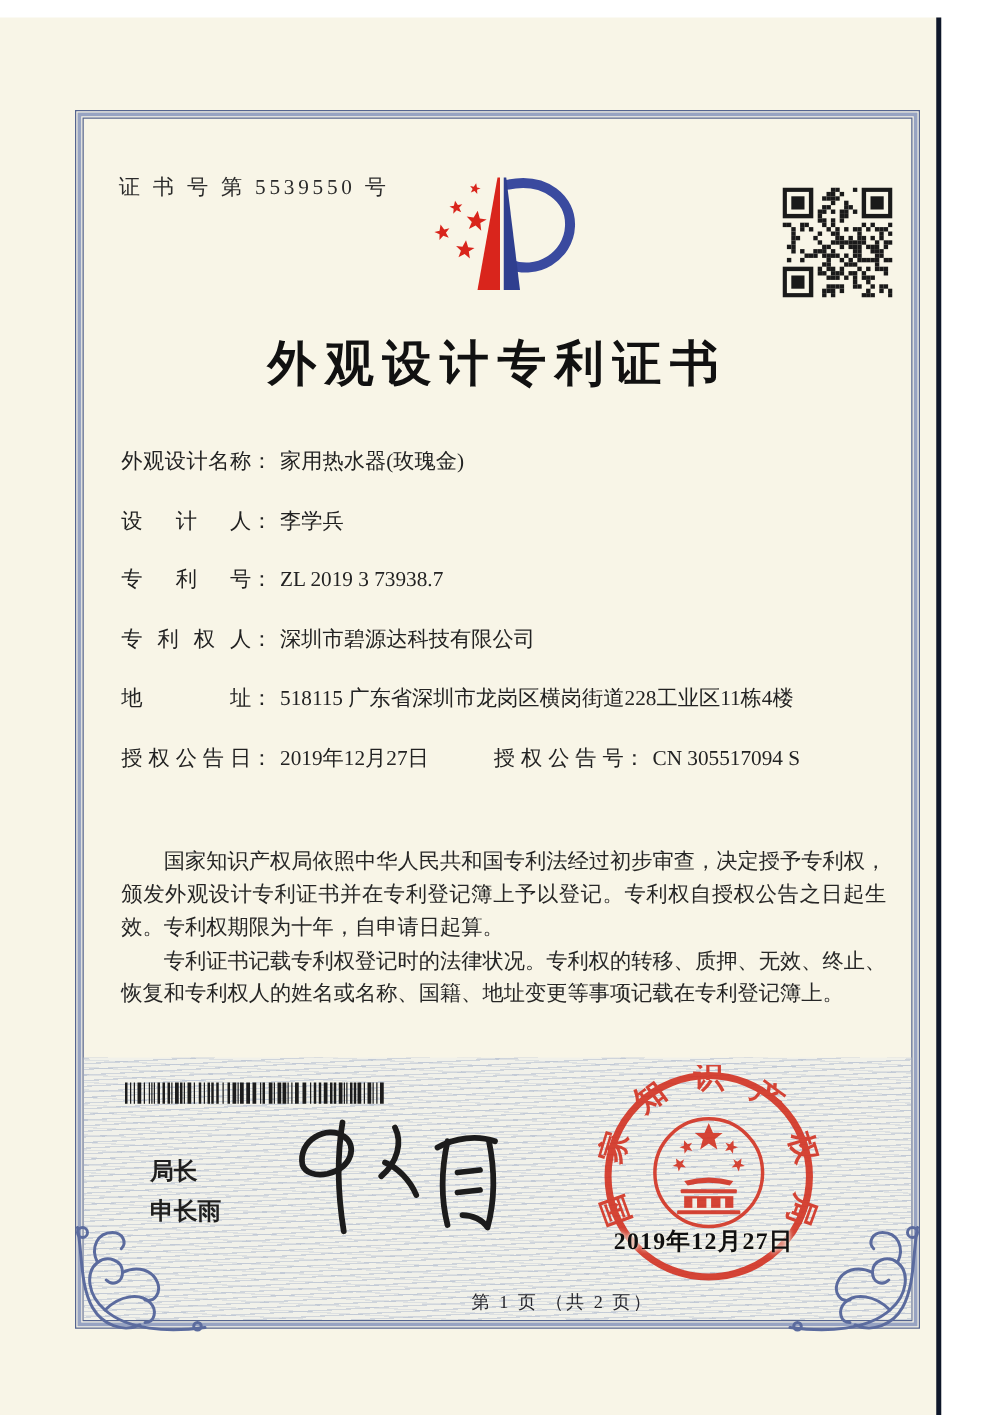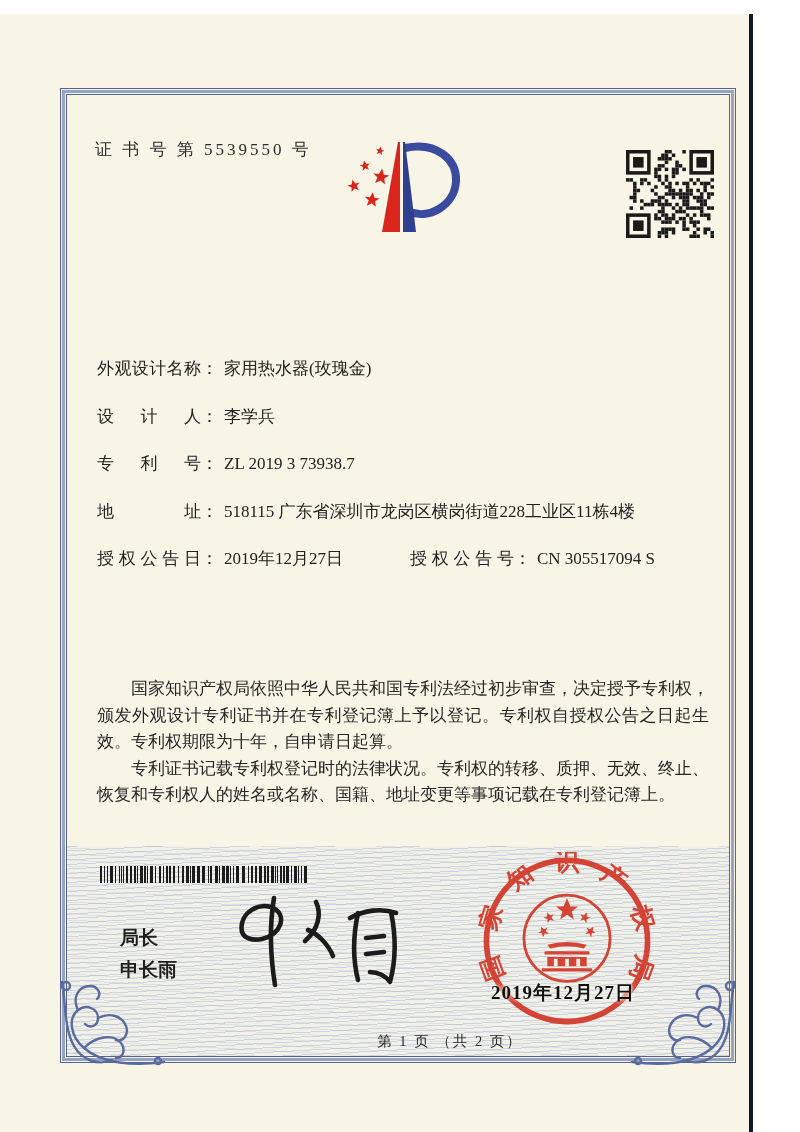--- a/index.html
+++ b/index.html
@@ -37,21 +37,21 @@
   .cnipa-logo{position:absolute;left:343px;top:120px;width:120px;height:104px;}
   .qr{position:absolute;left:626px;top:136px;width:88px;height:88px;}
   .title{
     position:absolute;left:60px;top:250px;width:676px;text-align:center;
     font-size:39px;font-weight:700;letter-spacing:7px;color:#111;
   }
   .fields{position:absolute;left:97px;top:346px;width:616px;font-size:17px;}
   .frow{position:relative;margin-bottom:29.5px;line-height:18px;white-space:nowrap;}
   .flabel{display:inline-block;width:104px;text-align:justify;text-align-last:justify;vertical-align:top;}
   .fcolon{display:inline-block;margin-right:6px;}
-  .fcell2{position:absolute;left:313px;top:0;}
+  .fcell2{position:absolute;left:298px;top:0;}
   .paras{position:absolute;left:97px;top:662px;width:612px;}
   .paras p{font-size:17px;line-height:26.5px;text-indent:2em;text-align:justify;color:#262626;}
   .barcode{position:absolute;left:100px;top:852px;width:212px;height:17px;font-size:0;}
   .barcode span{display:inline-block;height:100%;background:#1c1c1c;vertical-align:top;}
   .official{position:absolute;left:95px;top:908px;font-family:"Liberation Sans","DejaVu Sans",sans-serif;
     font-size:19px;font-weight:600;line-height:32px;color:#1f1f1f;margin-left:25px;}
   .signature{position:absolute;left:212px;top:874px;width:198px;height:102px;}
   .seal{position:absolute;left:478px;top:838px;width:178px;height:178px;opacity:.9;}
   .seal-date{
     position:absolute;left:463px;top:966px;width:200px;text-align:center;
@@ -303,30 +303,34 @@
         <rect x="24" y="23" width="1" height="1"></rect>
         <rect x="9" y="24" width="1" height="1"></rect>
         <rect x="11" y="24" width="1" height="1"></rect>
         <rect x="18" y="24" width="1" height="1"></rect>
         <rect x="19" y="24" width="1" height="1"></rect>
         <rect x="20" y="24" width="1" height="1"></rect>
         <rect x="24" y="24" width="1" height="1"></rect>
       </g>
   </svg>
 
+  <h1 class="title">外观设计专利证书</h1>
 
   <div class="fields">
     <div class="frow">
       <span class="flabel">外观设计名称</span><span class="fcolon">：</span><span class="fvalue">家用热水器(玫瑰金)</span>
     </div>
     <div class="frow">
       <span class="flabel">设计人</span><span class="fcolon">：</span><span class="fvalue">李学兵</span>
     </div>
     <div class="frow">
       <span class="flabel">专利号</span><span class="fcolon">：</span><span class="fvalue">ZL 2019 3 73938.7</span>
+    </div>
+    <div class="frow">
+      <span class="flabel">专利权人</span><span class="fcolon">：</span><span class="fvalue">深圳市碧源达科技有限公司</span>
     </div>
     <div class="frow">
       <span class="flabel">地址</span><span class="fcolon">：</span><span class="fvalue">518115 广东省深圳市龙岗区横岗街道228工业区11栋4楼</span>
     </div>
     <div class="frow">
       <span class="flabel">授权公告日</span><span class="fcolon">：</span><span class="fvalue">2019年12月27日</span>
       <span class="fcell2">
         <span class="flabel">授权公告号</span><span class="fcolon">：</span><span class="fvalue">CN 305517094 S</span>
       </span>
     </div>

